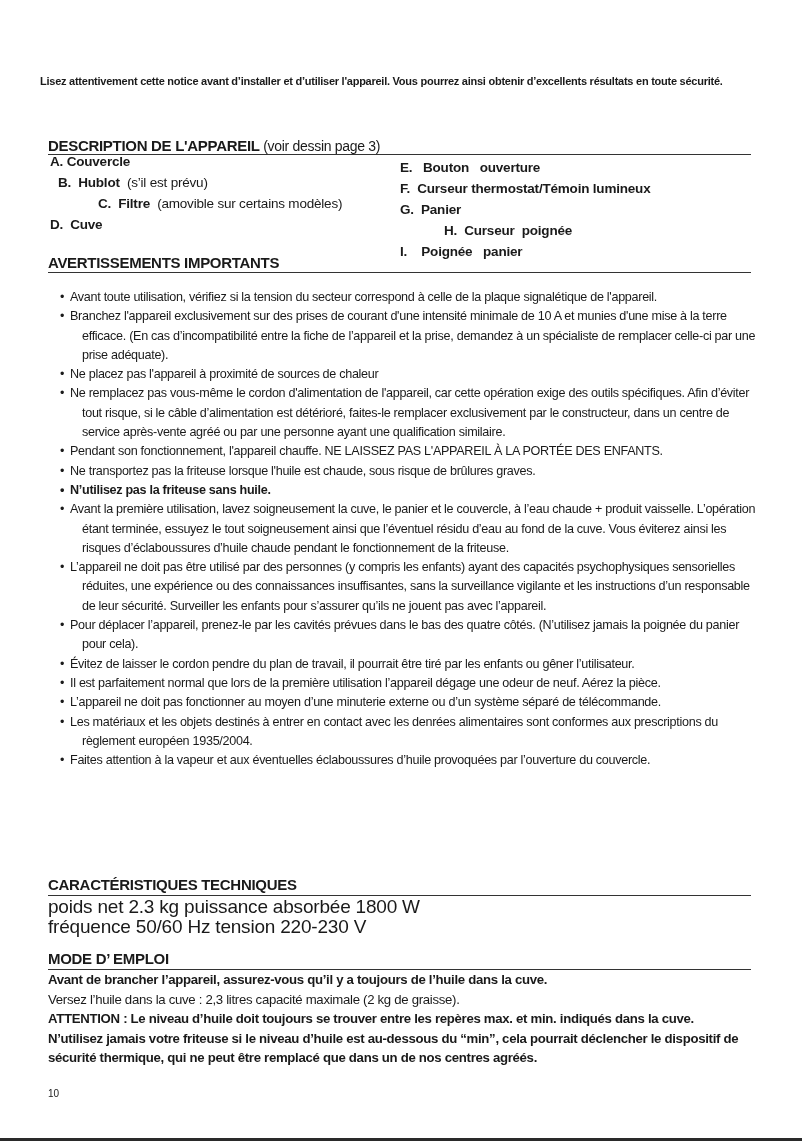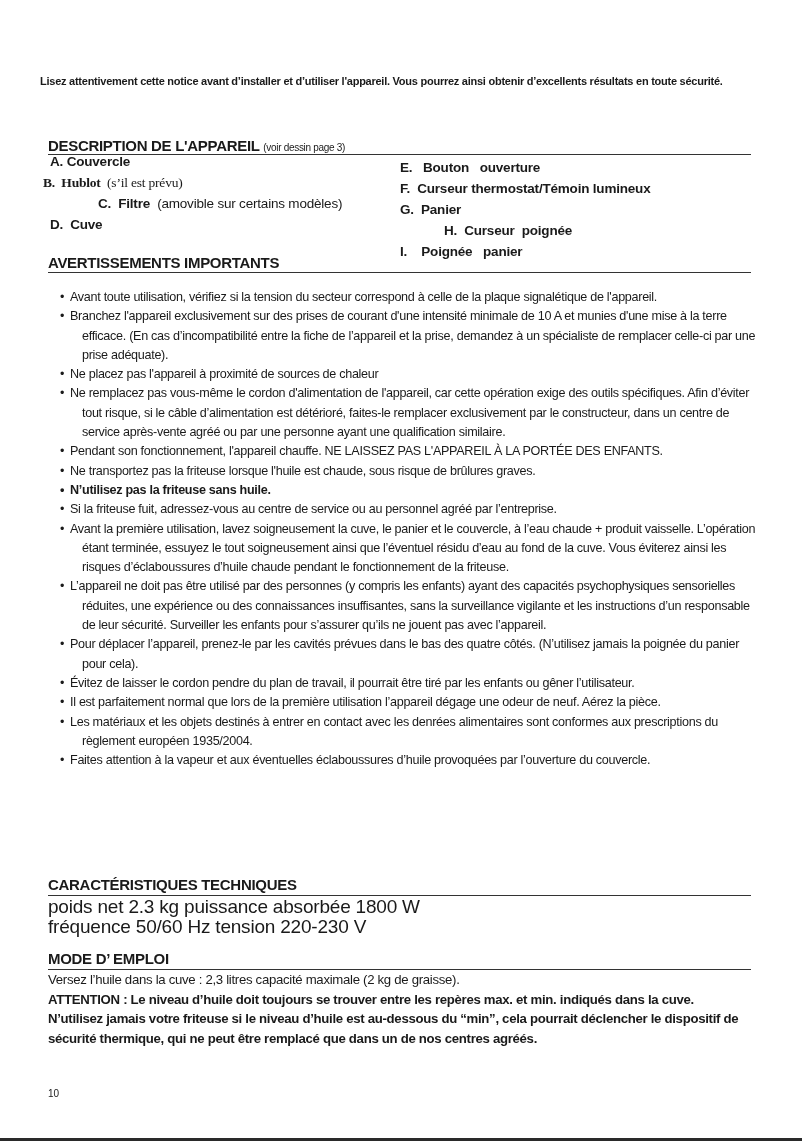--- a/index.html
+++ b/index.html
@@ -5,21 +5,21 @@
     html, body { margin: 0; padding: 0; background: #ffffff; }
     body {
       width: 802px; height: 1141px; position: relative; overflow: hidden;
       font-family: "Liberation Sans", "DejaVu Sans", sans-serif;
       color: #1a1a1a;
     }
     .intro { position: absolute; left: 40px; top: 70px; width: 703px;
       font-weight: bold; font-size: 11px; line-height: 22px; letter-spacing: -0.25px; }
     .sec-title { position: absolute; left: 48px; font-weight: bold; font-size: 15px;
       letter-spacing: -0.3px; }
-    .sec-title .note { font-weight: normal; font-size: 10px; }
+    .sec-title .note { font-weight: normal; font-size: 14px; }
     .rule { position: absolute; left: 48px; width: 703px; height: 0; border-top: 1px solid #333; }
     .desc-item { position: absolute; font-size: 13.5px; letter-spacing: -0.2px; }
     .desc-item b { font-weight: bold; }
     .warn-list { position: absolute; left: 48px; top: 276px; width: 703px;
       font-size: 12.6px; line-height: 19.3px; letter-spacing: -0.3px; margin: 12px; padding: 0; list-style: none; }
     .warn-list li { padding-left: 22px; text-indent: -22px; margin: 0; }
     .warn-list li .bul { display: inline-block; width: 10px; text-indent: 0; }
     .warn-list li.strong { font-weight: bold; }
     .spec { position: absolute; left: 48px; font-size: 19px; letter-spacing: -0.2px; }
     .mode { position: absolute; left: 48px; width: 703px; font-size: 13.2px;
@@ -37,21 +37,21 @@
   <span>DESCRIPTION DE L'APPAREIL</span>
   <span class="note">(voir dessin page 3)</span>
 </div>
 <div class="rule" style="top:154px;"></div>
 
 <div>
   <div class="desc-item" style="left:50px; top:154px;">
     <b>A.</b>
     <b>Couvercle</b>
   </div>
-  <div class="desc-item" style="left:43px; top:175px;font-family:Liberation Serif, serif;">
+  <div class="desc-item" style="left:58px; top:175px;">
     <b>B.</b>&nbsp;
     <b>Hublot</b>&nbsp;
     <span>(s’il est prévu)</span>
   </div>
   <div class="desc-item" style="left:50px; top:196px;margin-left:48px;">
     <b>C.</b>&nbsp;
     <b>Filtre</b>&nbsp;
     <span>(amovible sur certains modèles)</span>
   </div>
   <div class="desc-item" style="left:50px; top:217px;">
@@ -87,36 +87,37 @@
 <div class="rule" style="top:272px;"></div>
 
 <ul class="warn-list">
   <li><span class="bul">•</span><span>Avant toute utilisation, vérifiez si la tension du secteur correspond à celle de la plaque signalétique de l'appareil.</span></li>
   <li><span class="bul">•</span><span>Branchez l'appareil exclusivement sur des prises de courant d'une intensité minimale de 10 A et munies d'une mise à la terre efficace. (En cas d’incompatibilité entre la fiche de l’appareil et la prise, demandez à un spécialiste de remplacer celle-ci par une prise adéquate).</span></li>
   <li><span class="bul">•</span><span>Ne placez pas l'appareil à proximité de sources de chaleur</span></li>
   <li><span class="bul">•</span><span>Ne remplacez pas vous-même le cordon d'alimentation de l'appareil, car cette opération exige des outils spécifiques. Afin d’éviter tout risque, si le câble d’alimentation est détérioré, faites-le remplacer exclusivement par le constructeur, dans un centre de service après-vente agréé ou par une personne ayant une qualification similaire.</span></li>
   <li><span class="bul">•</span><span>Pendant son fonctionnement, l'appareil chauffe. NE LAISSEZ PAS L'APPAREIL À LA PORTÉE DES ENFANTS.</span></li>
   <li><span class="bul">•</span><span>Ne transportez pas la friteuse lorsque l'huile est chaude, sous risque de brûlures graves.</span></li>
   <li class="strong"><span class="bul">•</span><span>N’utilisez pas la friteuse sans huile.</span></li>
-  <li><span class="bul">•</span><span>Si la friteuse fuit, adressez-vous au centre de service ou au personnel agréé par l’entreprise.</span></li>
   <li><span class="bul">•</span><span>Avant la première utilisation, lavez soigneusement la cuve, le panier et le couvercle, à l’eau chaude + produit vaisselle. L’opération étant terminée, essuyez le tout soigneusement ainsi que l’éventuel résidu d’eau au fond de la cuve. Vous éviterez ainsi les risques d’éclaboussures d’huile chaude pendant le fonctionnement de la friteuse.</span></li>
   <li><span class="bul">•</span><span>L’appareil ne doit pas être utilisé par des personnes (y compris les enfants) ayant des capacités psychophysiques sensorielles réduites, une expérience ou des connaissances insuffisantes, sans la surveillance vigilante et les instructions d’un responsable de leur sécurité. Surveiller les enfants pour s’assurer qu’ils ne jouent pas avec l’appareil.</span></li>
   <li><span class="bul">•</span><span>Pour déplacer l’appareil, prenez-le par les cavités prévues dans le bas des quatre côtés. (N’utilisez jamais la poignée du panier pour cela).</span></li>
   <li><span class="bul">•</span><span>Évitez de laisser le cordon pendre du plan de travail, il pourrait être tiré par les enfants ou gêner l’utilisateur.</span></li>
   <li><span class="bul">•</span><span>Il est parfaitement normal que lors de la première utilisation l’appareil dégage une odeur de neuf. Aérez la pièce.</span></li>
+  <li><span class="bul">•</span><span>L’appareil ne doit pas fonctionner au moyen d’une minuterie externe ou d’un système séparé de télécommande.</span></li>
   <li><span class="bul">•</span><span>Les matériaux et les objets destinés à entrer en contact avec les denrées alimentaires sont conformes aux prescriptions du règlement européen 1935/2004.</span></li>
   <li><span class="bul">•</span><span>Faites attention à la vapeur et aux éventuelles éclaboussures d’huile provoquées par l’ouverture du couvercle.</span></li>
 </ul>
 
 <div class="sec-title" style="top:876px;">CARACTÉRISTIQUES TECHNIQUES</div>
 <div class="rule" style="top:895px;"></div>
 <div class="spec" style="top:896px;">poids net  2.3 kg puissance absorbée 1800 W</div>
 <div class="spec" style="top:916px;">fréquence 50/60 Hz tension 220-230 V</div>
 
 <div class="sec-title" style="top:950px;">MODE D’ EMPLOI</div>
 <div class="rule" style="top:969px;"></div>
 <div class="mode" style="top:970px;">
+  <div class="b">Avant de brancher l’appareil, assurez-vous qu’il y a toujours de l’huile dans la cuve.</div>
   <div>Versez l’huile dans la cuve : 2,3 litres capacité maximale (2 kg de graisse).</div>
   <div class="b">ATTENTION : Le niveau d’huile doit toujours se trouver entre les repères max. et min. indiqués dans la cuve. N’utilisez jamais votre friteuse si le niveau d’huile est au-dessous du “min”, cela pourrait déclencher le dispositif de sécurité thermique, qui ne peut être remplacé que dans un de nos centres agréés.</div>
 </div>
 
 <div class="pagenum">10</div>
 <div class="bottom-rule"></div>
 
 </body></html>

